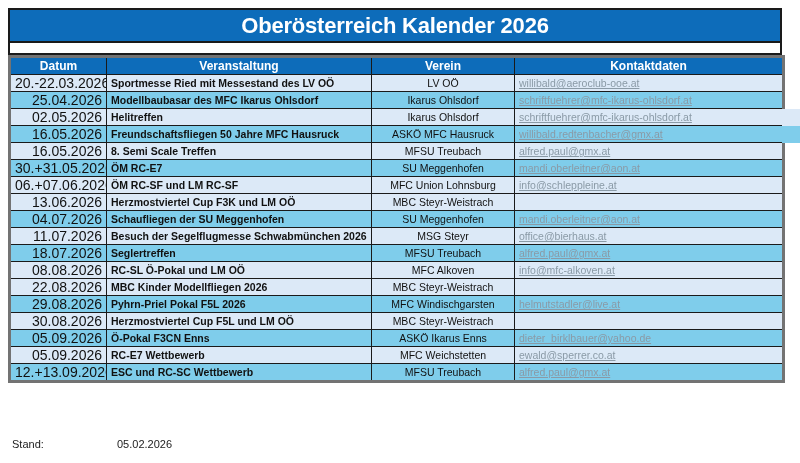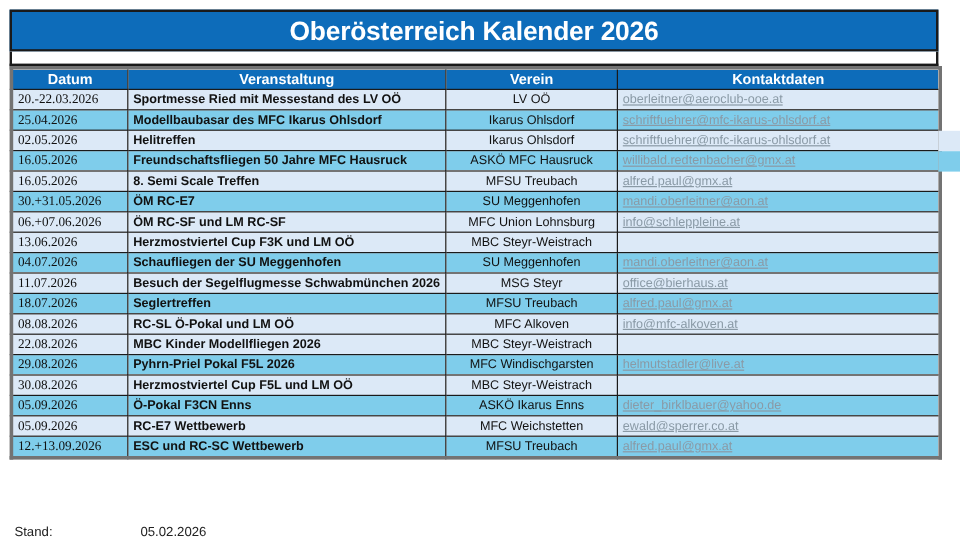--- a/index.html
+++ b/index.html
@@ -97,24 +97,24 @@
     border: 2px solid #1a1a1a;
   }
 
   
   table.cal { border: 3px solid #737373; }
 
   tbody tr.even td { background: #dce9f7; }
   tbody tr.odd  td { background: #7fcdeb; }
 
   td.datum {
-    text-align: left;
+    text-align: right;
     color: #111111;
-    font-size: 11px;
-    font-family: Liberation Serif, serif;
+    font-size: 14px;
+    font-family: Liberation Sans, sans-serif;
   }
   td.veran {
     text-align: left;
     color: #111111;
     font-weight: bold;
     font-size: 10.5px;
   }
   td.verein {
     text-align: center;
     color: #111111;
@@ -178,21 +178,21 @@
           <th>Veranstaltung</th>
           <th>Verein</th>
           <th>Kontaktdaten</th>
         </tr>
       </thead>
       <tbody id="cal-body">
           <tr class="even">
             <td class="datum">20.-22.03.2026</td>
             <td class="veran">Sportmesse Ried mit Messestand des LV OÖ</td>
             <td class="verein">LV OÖ</td>
-            <td class="kontakt"><span class="mail">oberleitner@aeroclub-ooe.at</span></td>
+            <td class="kontakt"><span class="mail">willibald@aeroclub-ooe.at</span></td>
           </tr>
           <tr class="odd">
             <td class="datum">25.04.2026</td>
             <td class="veran">Modellbaubasar des MFC Ikarus Ohlsdorf</td>
             <td class="verein">Ikarus Ohlsdorf</td>
             <td class="kontakt"><span class="mail">schriftfuehrer@mfc-ikarus-ohlsdorf.at</span></td>
           </tr>
           <tr class="even">
             <td class="datum">02.05.2026</td>
             <td class="veran">Helitreffen</td>

